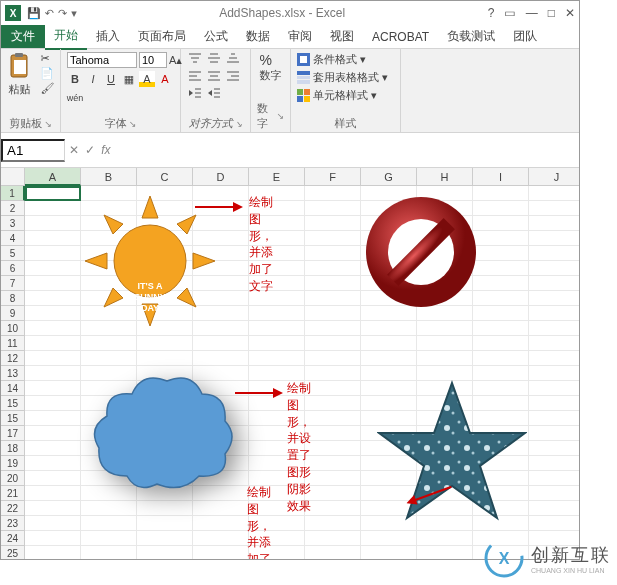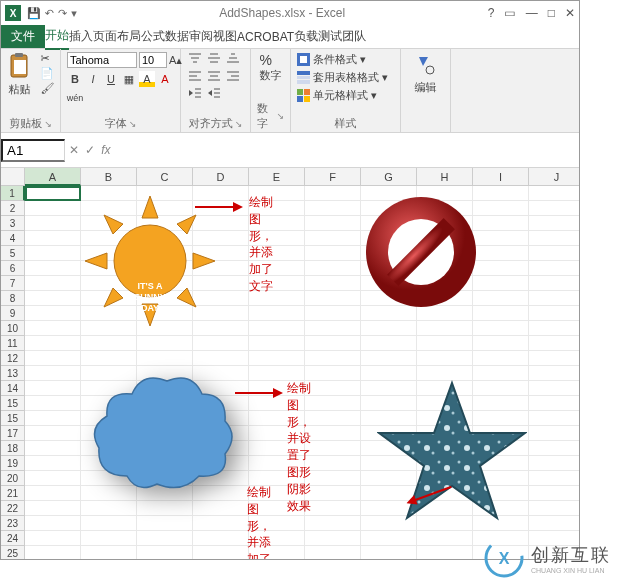--- a/index.html
+++ b/index.html
@@ -11,21 +11,21 @@
 .titlebar .excel-icon { width: 16px; height: 16px; margin-right: 6px; }
 .titlebar .qat { display: flex; gap: 4px; align-items: center; }
 .titlebar .qat span { font-size: 11px; color: #666; cursor: pointer; }
 .titlebar .title-text { flex: 1; text-align: center; font-size: 12px; color: #777; }
 .titlebar .winbtns { display: flex; gap: 10px; font-size: 12px; color: #555; }
 .titlebar .winbtns span { cursor: pointer; }
 
 
 .ribbon-tabs { height: 24px; background: #fff; display: flex; align-items: center; border-bottom: 1px solid #d4d4d4; font-size: 12px; }
 .ribbon-tabs .file-tab { background: #217346; color: #fff; padding: 4px 10px; height: 100%; display: flex; align-items: center; }
-.ribbon-tabs .tab { padding: 4px 0; color: #444; cursor: pointer; }
+.ribbon-tabs .tab { padding: 4px 9px; color: #444; cursor: pointer; }
 .ribbon-tabs .tab.active { color: #217346; border-bottom: 2px solid #217346; }
 
 
 .ribbon { height: 84px; background: #f1f1f1; border-bottom: 1px solid #d4d4d4; display: flex; font-size: 11px; color: #444; }
 .group { border-right: 1px solid #d4d4d4; padding: 3px 6px 1px 6px; display: flex; flex-direction: column; align-items: center; justify-content: space-between; }
 .group-content { display: flex; gap: 4px; align-items: flex-start; flex: 1; }
 .group-label { font-size: 11px; color: #666; margin-top: 2px; display: flex; align-items: center; gap: 2px; }
 .group-label .launcher { font-size: 9px; color: #888; }
 
 .clipboard { width: 60px; }
@@ -33,21 +33,21 @@
 .paste-icon { width: 26px; height: 28px; }
 .small-btns { display: flex; flex-direction: column; gap: 2px; font-size: 11px; margin-left: 4px; }
 
 .font-group { width: 120px; }
 .font-row { display: flex; gap: 2px; margin-bottom: 3px; }
 .font-select { border: 1px solid #ababab; background: #fff; font-size: 11px; padding: 1px 2px; }
 .fname { width: 70px; }
 .fsize { width: 28px; }
 .font-btn { width: 16px; height: 16px; display: inline-flex; align-items: center; justify-content: center; font-size: 11px; cursor: pointer; }
 
-.align-group { width: 70px; }
+.align-group { width: 70px; font-style: italic; }
 .align-row { display: flex; gap: 3px; margin-bottom: 3px; }
 .align-btn { width: 16px; height: 14px; }
 
 .number-group { width: 40px; }
 .num-btn { font-size: 11px; }
 
 .styles-group { width: 110px; }
 .style-row { display: flex; align-items: center; gap: 3px; font-size: 11px; margin-bottom: 3px; cursor: pointer; }
 .style-icon { width: 13px; height: 13px; }
 
@@ -274,30 +274,20 @@
             </svg>
             <span>单元格样式 ▾</span>
           </div>
       </div>
       <div class="group-label">
           <span>样式</span>
         </div>
     </div>
 
 
-    <div class="group edit-group">
-      <div>
-        <svg class="cell-icon" viewBox="0 0 20 22">
-            <path d="M3 3 L12 3 L7 12 Z" fill="#4472c4"></path>
-            <circle cx="14" cy="16" r="4" fill="none" stroke="#555"></circle>
-          </svg>
-        <div>编辑</div>
-      </div>
-      <div class="group-label"></div>
-    </div>
   </div>
 
   <div class="fbar">
     <input class="name-box" value="A1" style="">
     <div class="fx-area">
       <span>✕</span>
       <span>✓</span>
       <span style="font-style:italic">fx</span>
       <input class="fx-input" style="">
     </div>

